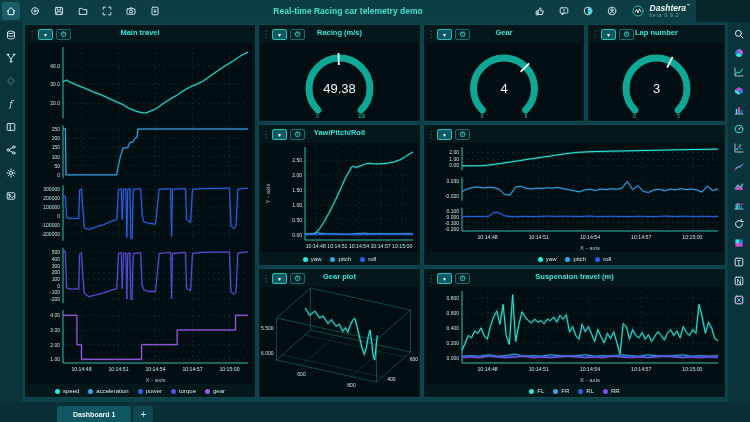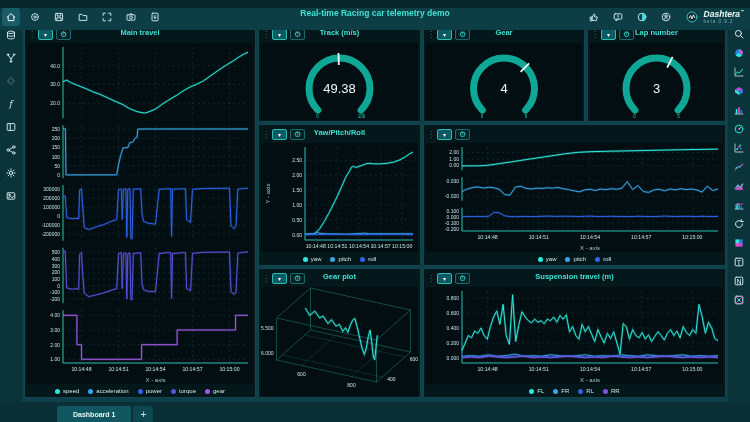--- a/index.html
+++ b/index.html
@@ -1,20 +1,20 @@
 <!DOCTYPE html>
 <html><head>
 <meta charset="utf-8">
 <style>
   html,body{margin:0;padding:0;background:#06262c;}
   body{width:750px;height:422px;overflow:hidden;position:relative;
        font-family:"Liberation Sans","DejaVu Sans",sans-serif;
        -webkit-font-smoothing:antialiased;}
-  .topbar{position:absolute;left:0;top:8px;width:750px;height:22px;background:#0d3e46;
-          display:flex;align-items:flex-start;z-index:6;}
+  .topbar{position:absolute;left:0;top:0;width:696px;height:22px;background:#0d3e46;
+          display:flex;align-items:center;z-index:6;}
   .tb-icons{display:flex;align-items:center;gap:6px;padding-left:2px;}
   .icon-btn{width:18px;height:18px;display:flex;align-items:center;justify-content:center;
             color:#c9e2e4;border-radius:3px;flex:0 0 auto;}
   .icon-btn.active{background:#1a5d69;color:#eafafa;}
   .tb-title{position:absolute;left:0;right:0;text-align:center;color:#41e2d2;
             font-size:8.5px;font-weight:bold;pointer-events:none;}
   .tb-right{margin-left:auto;display:flex;align-items:center;gap:8px;padding-right:6px;z-index:2;}
   .logo{display:flex;align-items:center;gap:3px;}
   .logo-text{display:flex;flex-direction:column;line-height:1;}
   .logo-name{color:#f0f8f8;font-weight:bold;font-style:italic;font-size:8.5px;}
@@ -446,21 +446,21 @@
           <span>gear</span>
         </span>
       </div>
   </section>
 
   <section class="panel p-speed">
     <div class="panel-header">
       <span class="drag">⋮⋮</span>
       <button class="hbtn chev">▾</button>
       <button class="hbtn gearb">⚙</button>
-      <div class="panel-title">Track (m/s)</div>
+      <div class="panel-title">Racing (m/s)</div>
     </div>
     <div class="panel-body">
         <svg width="157" height="77" viewBox="0 0 157 77" font-family="Liberation Sans, DejaVu Sans, sans-serif">
           <rect width="157" height="77" fill="#020e11"></rect>
           <path d="M 56.9 67.1 A 30.5 30.5 0 1 1 100.1 67.1" stroke="#0fa795" stroke-width="7" fill="none" stroke-linecap="round"></path>
           <line x1="77.8" y1="22.0" x2="77.5" y2="10.0" stroke="#f2fbfa" stroke-width="1.8"></line>
           <text x="78.5" y="49.5" text-anchor="middle" font-size="13" fill="#eef9f8">49.38</text>
           <text x="56.54" y="75.46000000000001" text-anchor="middle" font-size="4.5" fill="#2fd0c0">0</text>
           <text x="100.46000000000001" y="75.46000000000001" text-anchor="middle" font-size="4.5" fill="#2fd0c0">100</text>
         </svg>

